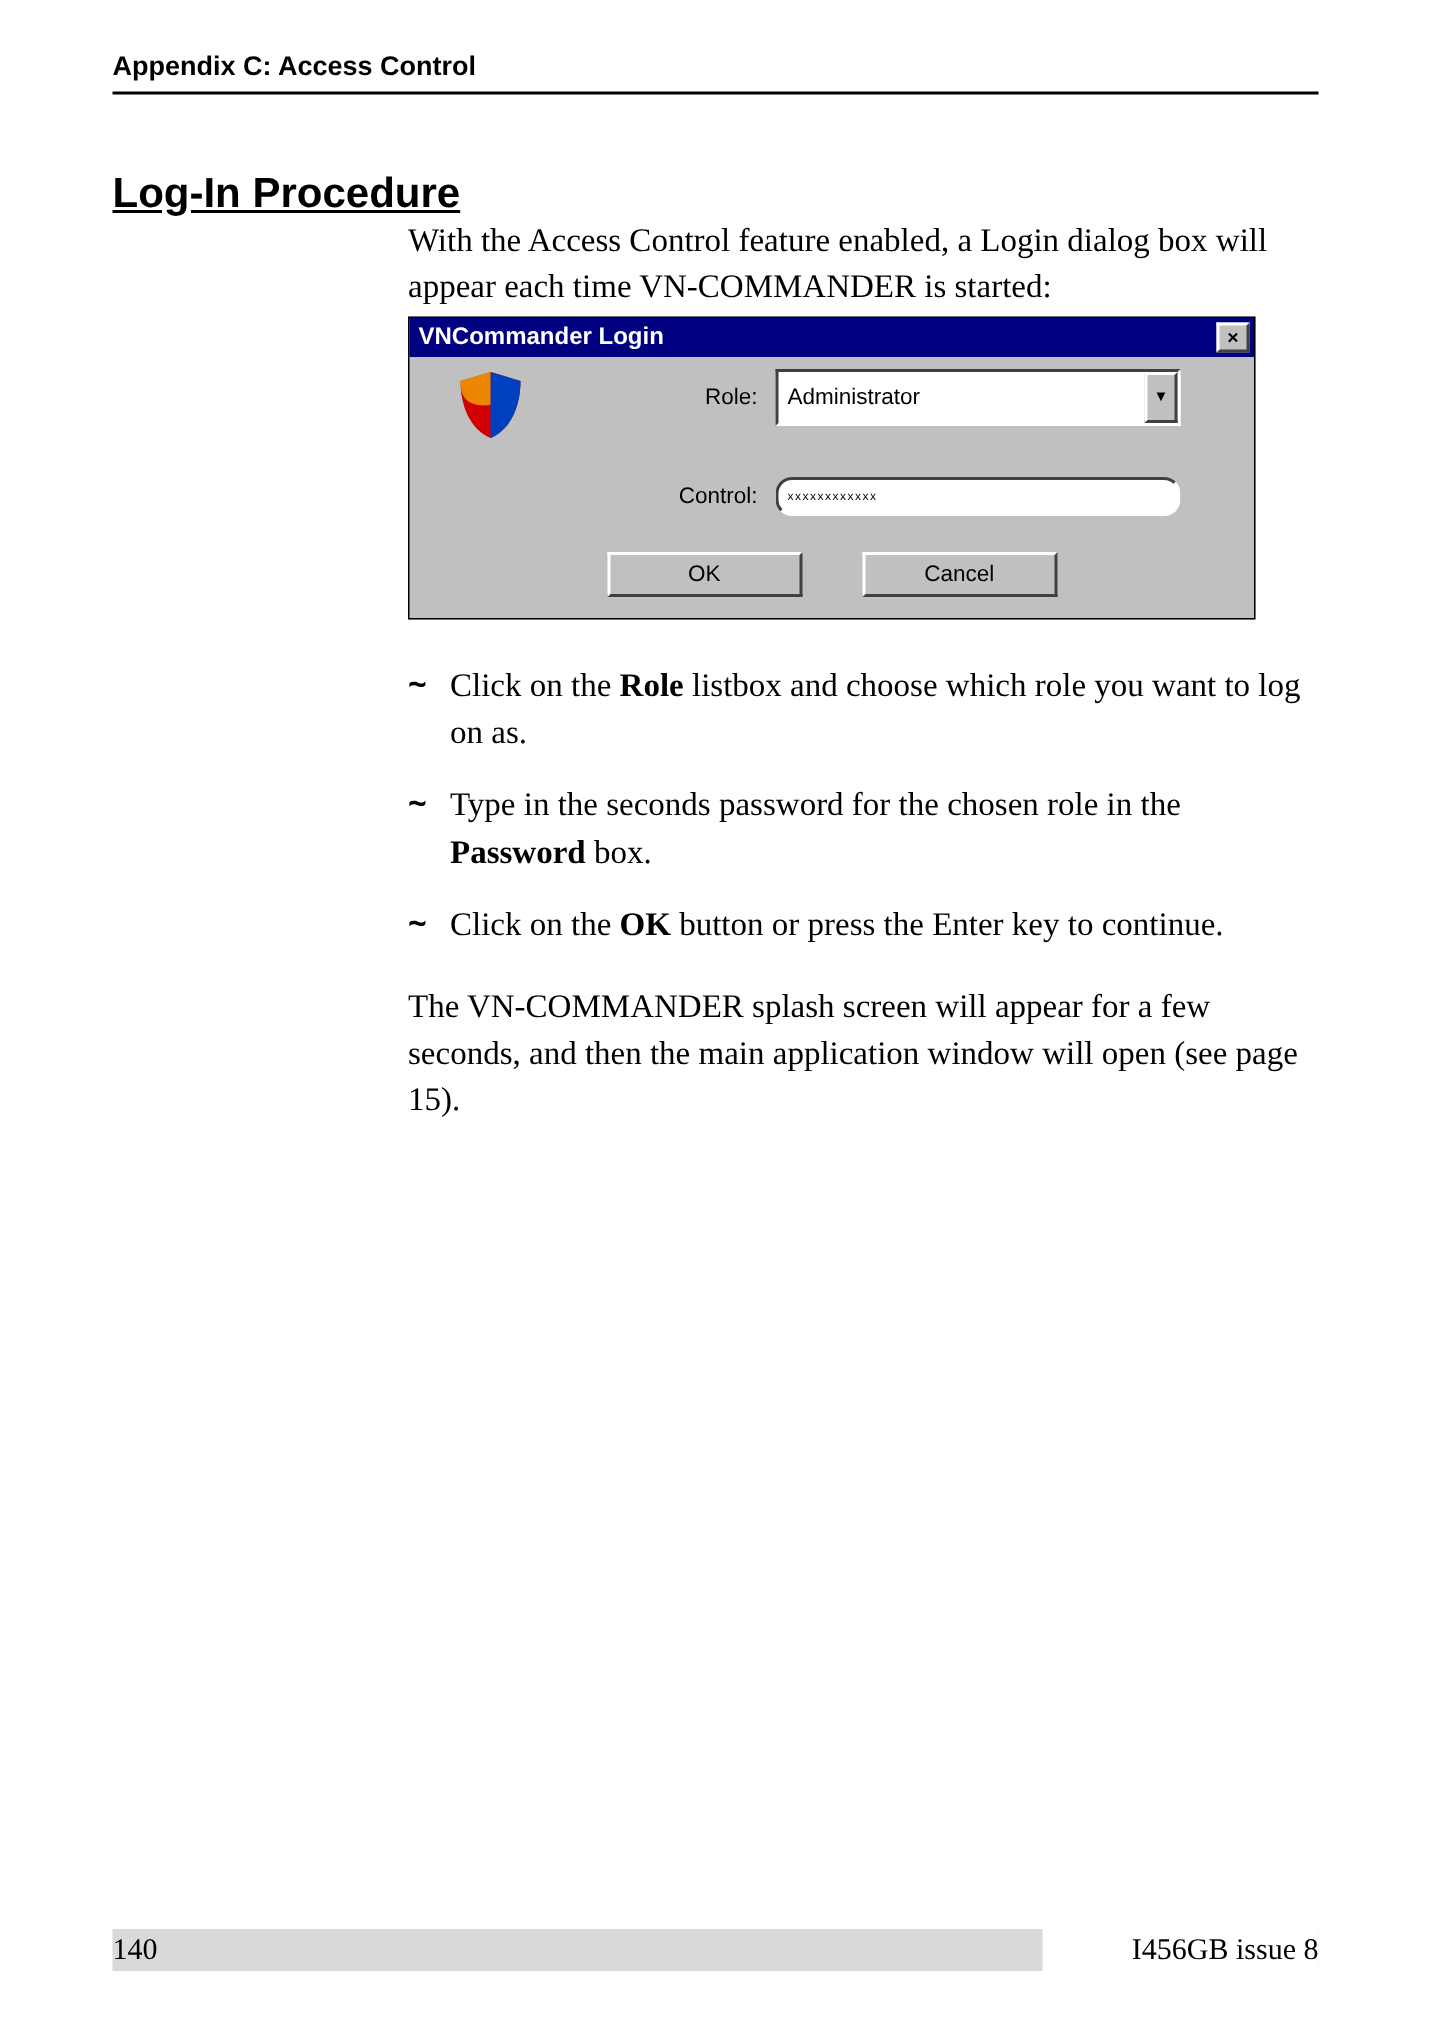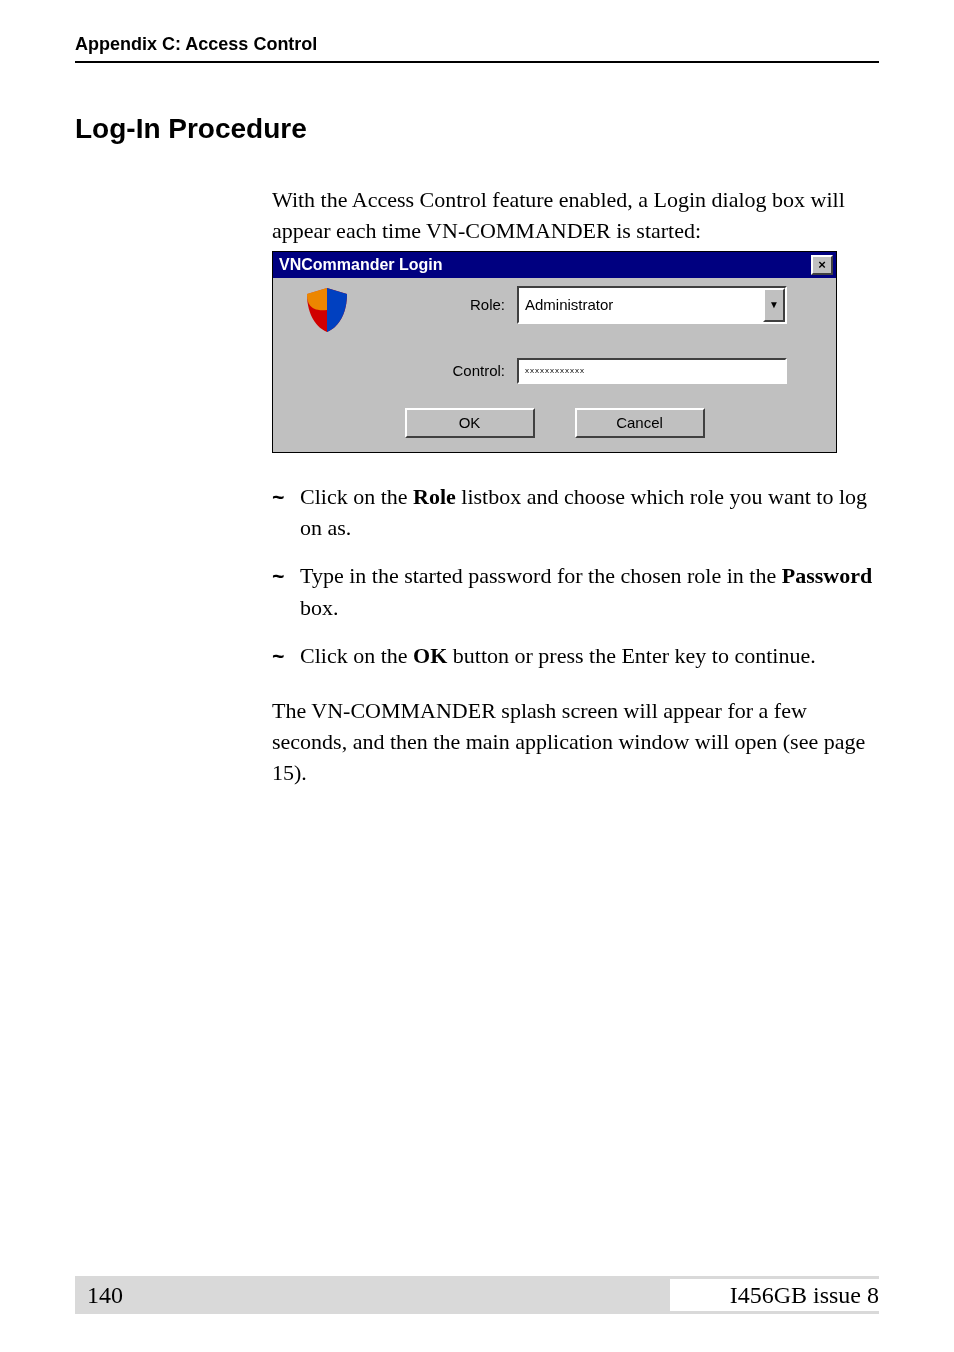--- a/index.html
+++ b/index.html
@@ -26,31 +26,32 @@
     .header-divider {
       margin: 0 75px;
       border-bottom: 2px solid #000;
     }
 
     .section-heading {
       font-family: Arial, Helvetica, sans-serif;
       font-weight: bold;
       font-size: 28px;
       margin: 50px 0 0 75px;
+      text-decoration: underline;
     }
 
     .body-text {
       font-family: "Palatino Linotype", "Book Antiqua", Palatino, Georgia, serif;
       font-size: 22px;
       line-height: 1.4;
       margin-left: 272px;
       margin-right: 80px;
     }
 
-    .intro { margin-top: 40px; }
+    .intro { }
 
     
     .dialog {
       width: 565px;
       margin: 4px 15px 0 272px;
       border: 1px solid #000;
       background: #c0c0c0;
       font-family: Tahoma, Arial, sans-serif;
       font-size: 15px;
     }
@@ -154,20 +155,21 @@
       background: #fff;
       border-top: 2px solid #404040;
       border-left: 2px solid #404040;
       border-right: 2px solid #fff;
       border-bottom: 2px solid #fff;
       padding: 0 6px;
       font-size: 8px;
       letter-spacing: 1px;
       display: flex;
       align-items: center;
+      border-radius: 11px;
     }
 
     .btn-row {
       display: flex;
       gap: 40px;
       justify-content: center;
       margin-top: 24px;
     }
 
     .win-btn {
@@ -210,25 +212,24 @@
       position: absolute;
       bottom: 38px;
       left: 0;
       right: 0;
       padding: 0 75px 0 75px;
     }
     .footer-bg {
       background: #d9d9d9;
       display: flex;
       justify-content: space-between;
-      height: 38px;
+      height: 28px;
       align-items: center;
       font-family: "Palatino Linotype", "Book Antiqua", Palatino, Georgia, serif;
-      font-size: 24px;
-      padding-left: 12px;
+      font-size: 20px;
     }
     .footer-right {
       background: #fff;
       height: 32px;
       display: flex;
       align-items: center;
       padding-left: 60px;
     }
   </style>
 </head>
@@ -278,21 +279,21 @@
   </div>
 </div>
 
 <div class="body-text steps">
   <div class="step">
     <span class="bullet">~</span>
     <span class="step-text"><span>Click on the </span><span class="bold">Role</span><span> listbox and choose which role you want to log on as.</span></span>
   </div>
   <div class="step">
     <span class="bullet">~</span>
-    <span class="step-text"><span>Type in the started password for the chosen role in the </span><span class="bold">Password</span><span> box.</span></span>
+    <span class="step-text"><span>Type in the seconds password for the chosen role in the </span><span class="bold">Password</span><span> box.</span></span>
   </div>
   <div class="step">
     <span class="bullet">~</span>
     <span class="step-text"><span>Click on the </span><span class="bold">OK</span><span> button or press the Enter key to continue.</span></span>
   </div>
 </div>
 
 <p class="body-text outro">The VN-COMMANDER splash screen will appear for a few seconds, and then the main application window will open (see page 15).</p>
 
 <div class="footer-bar">

